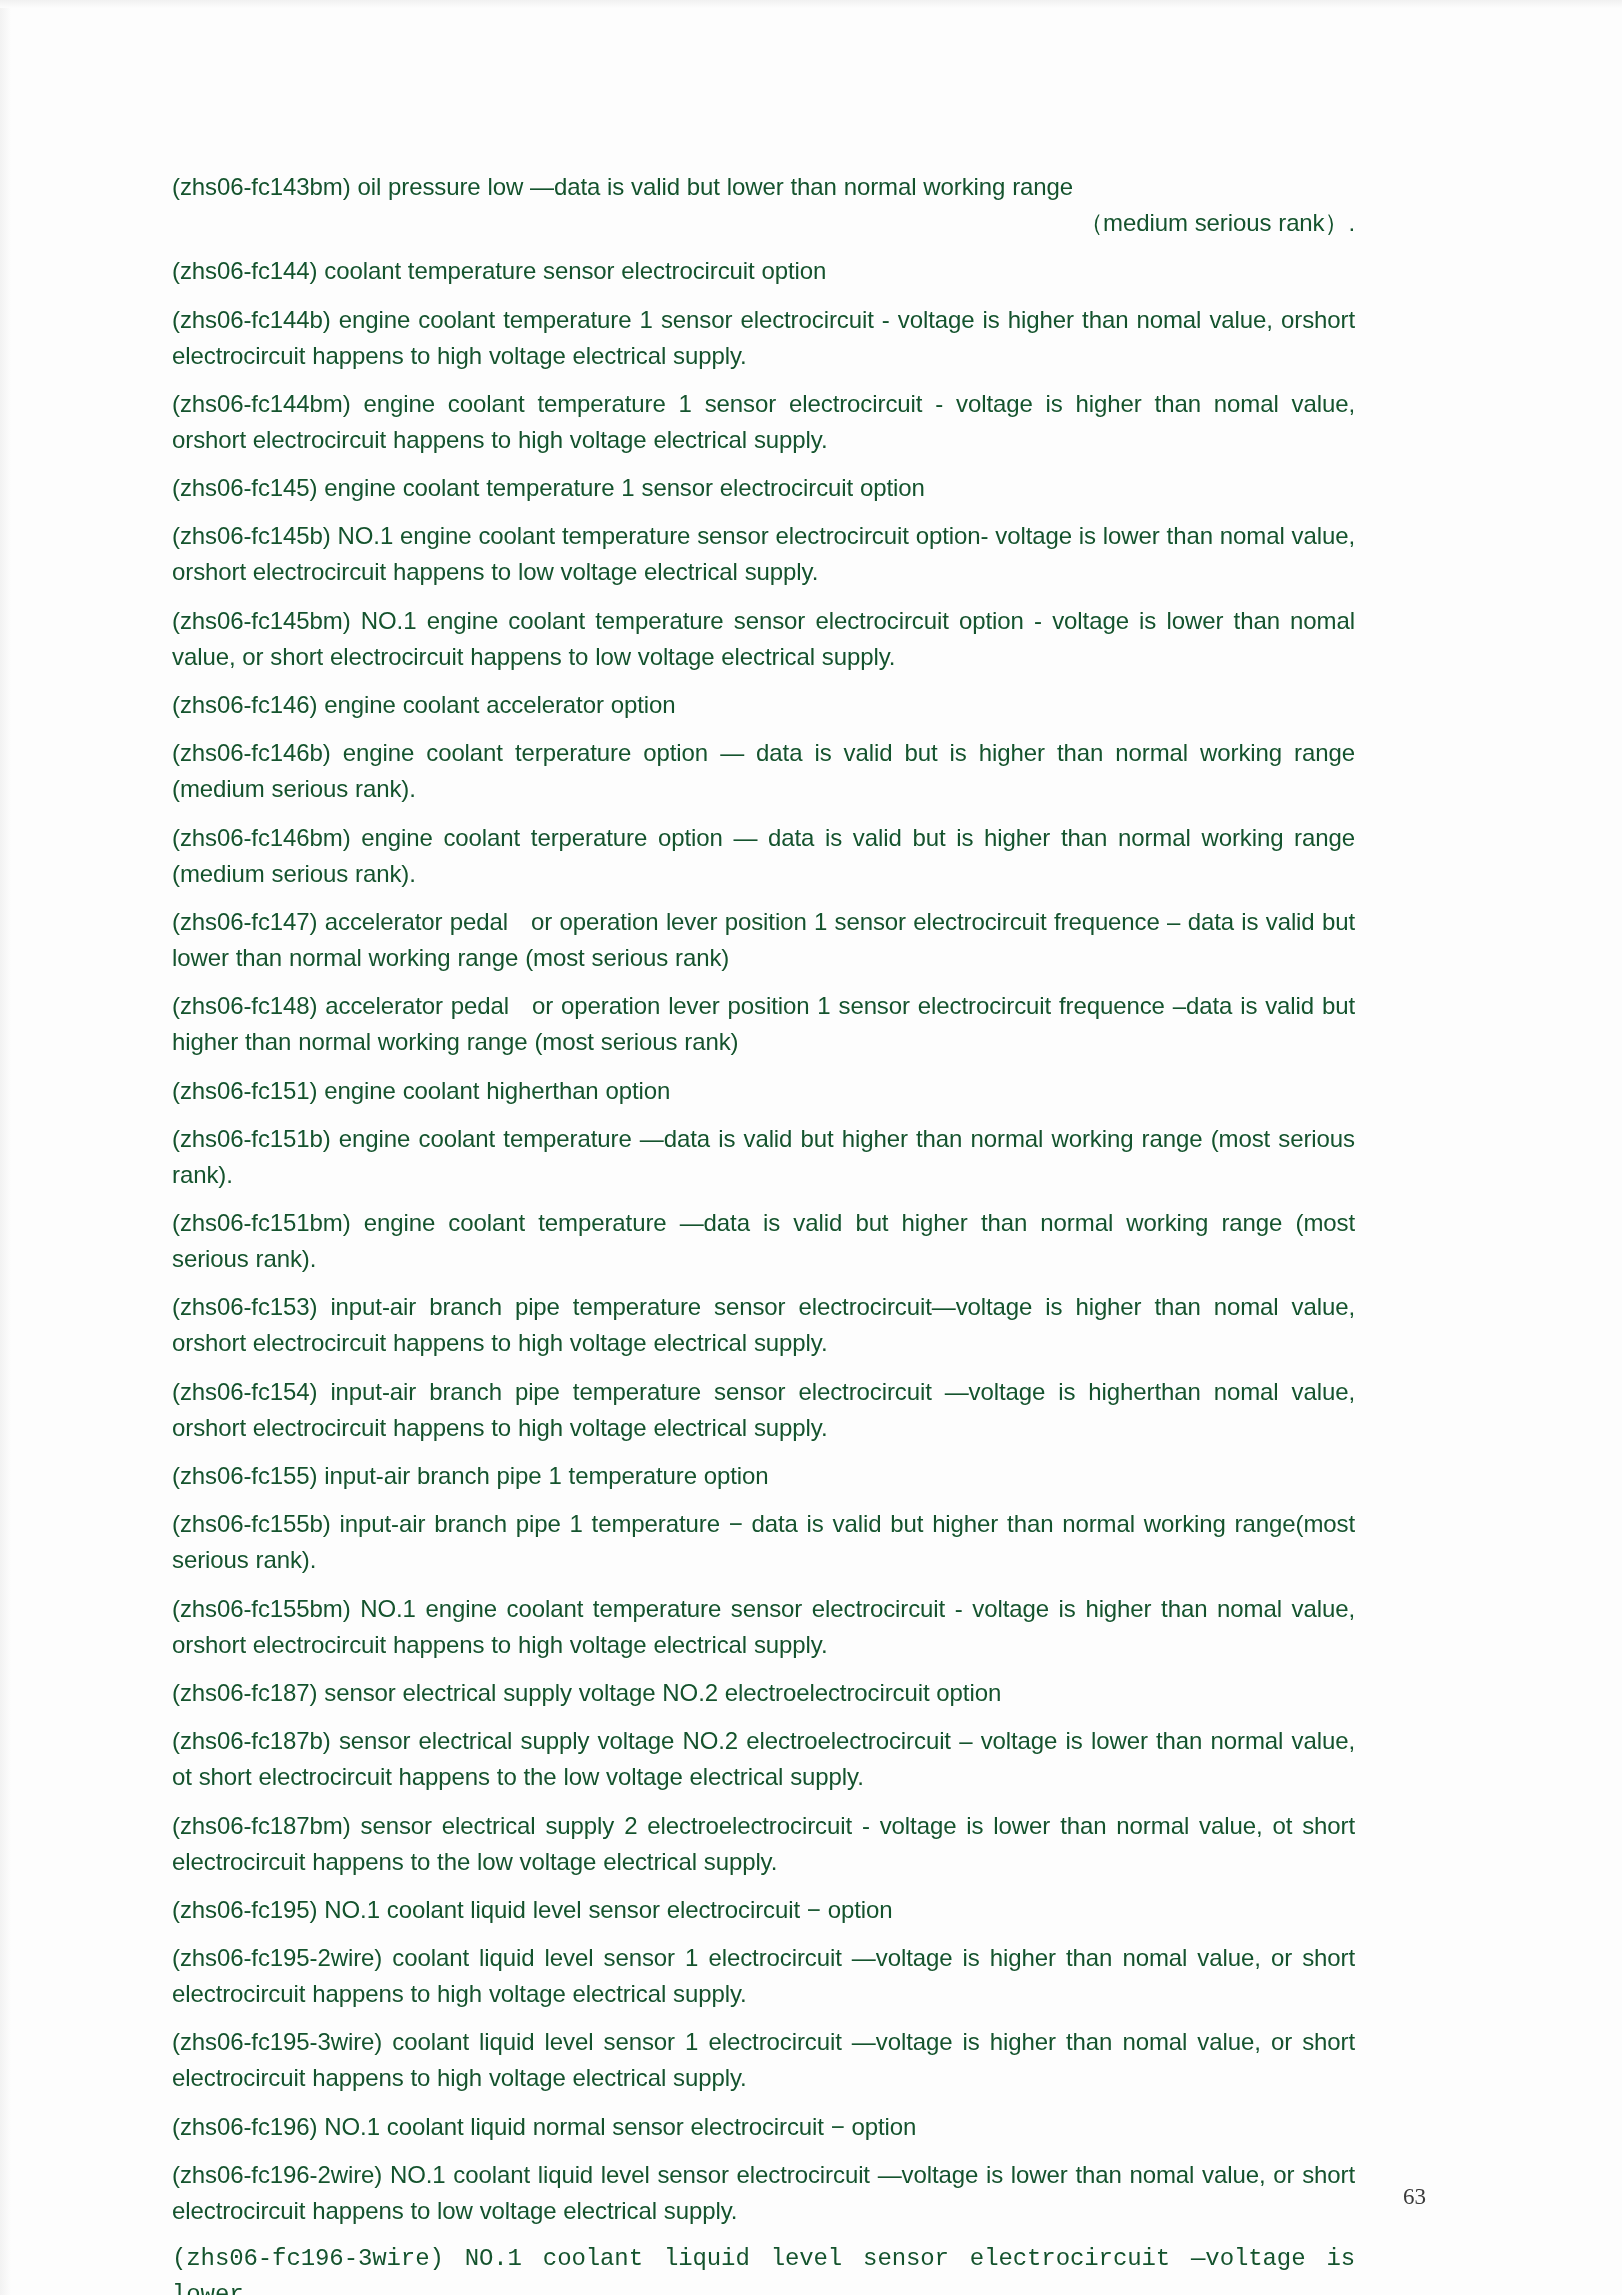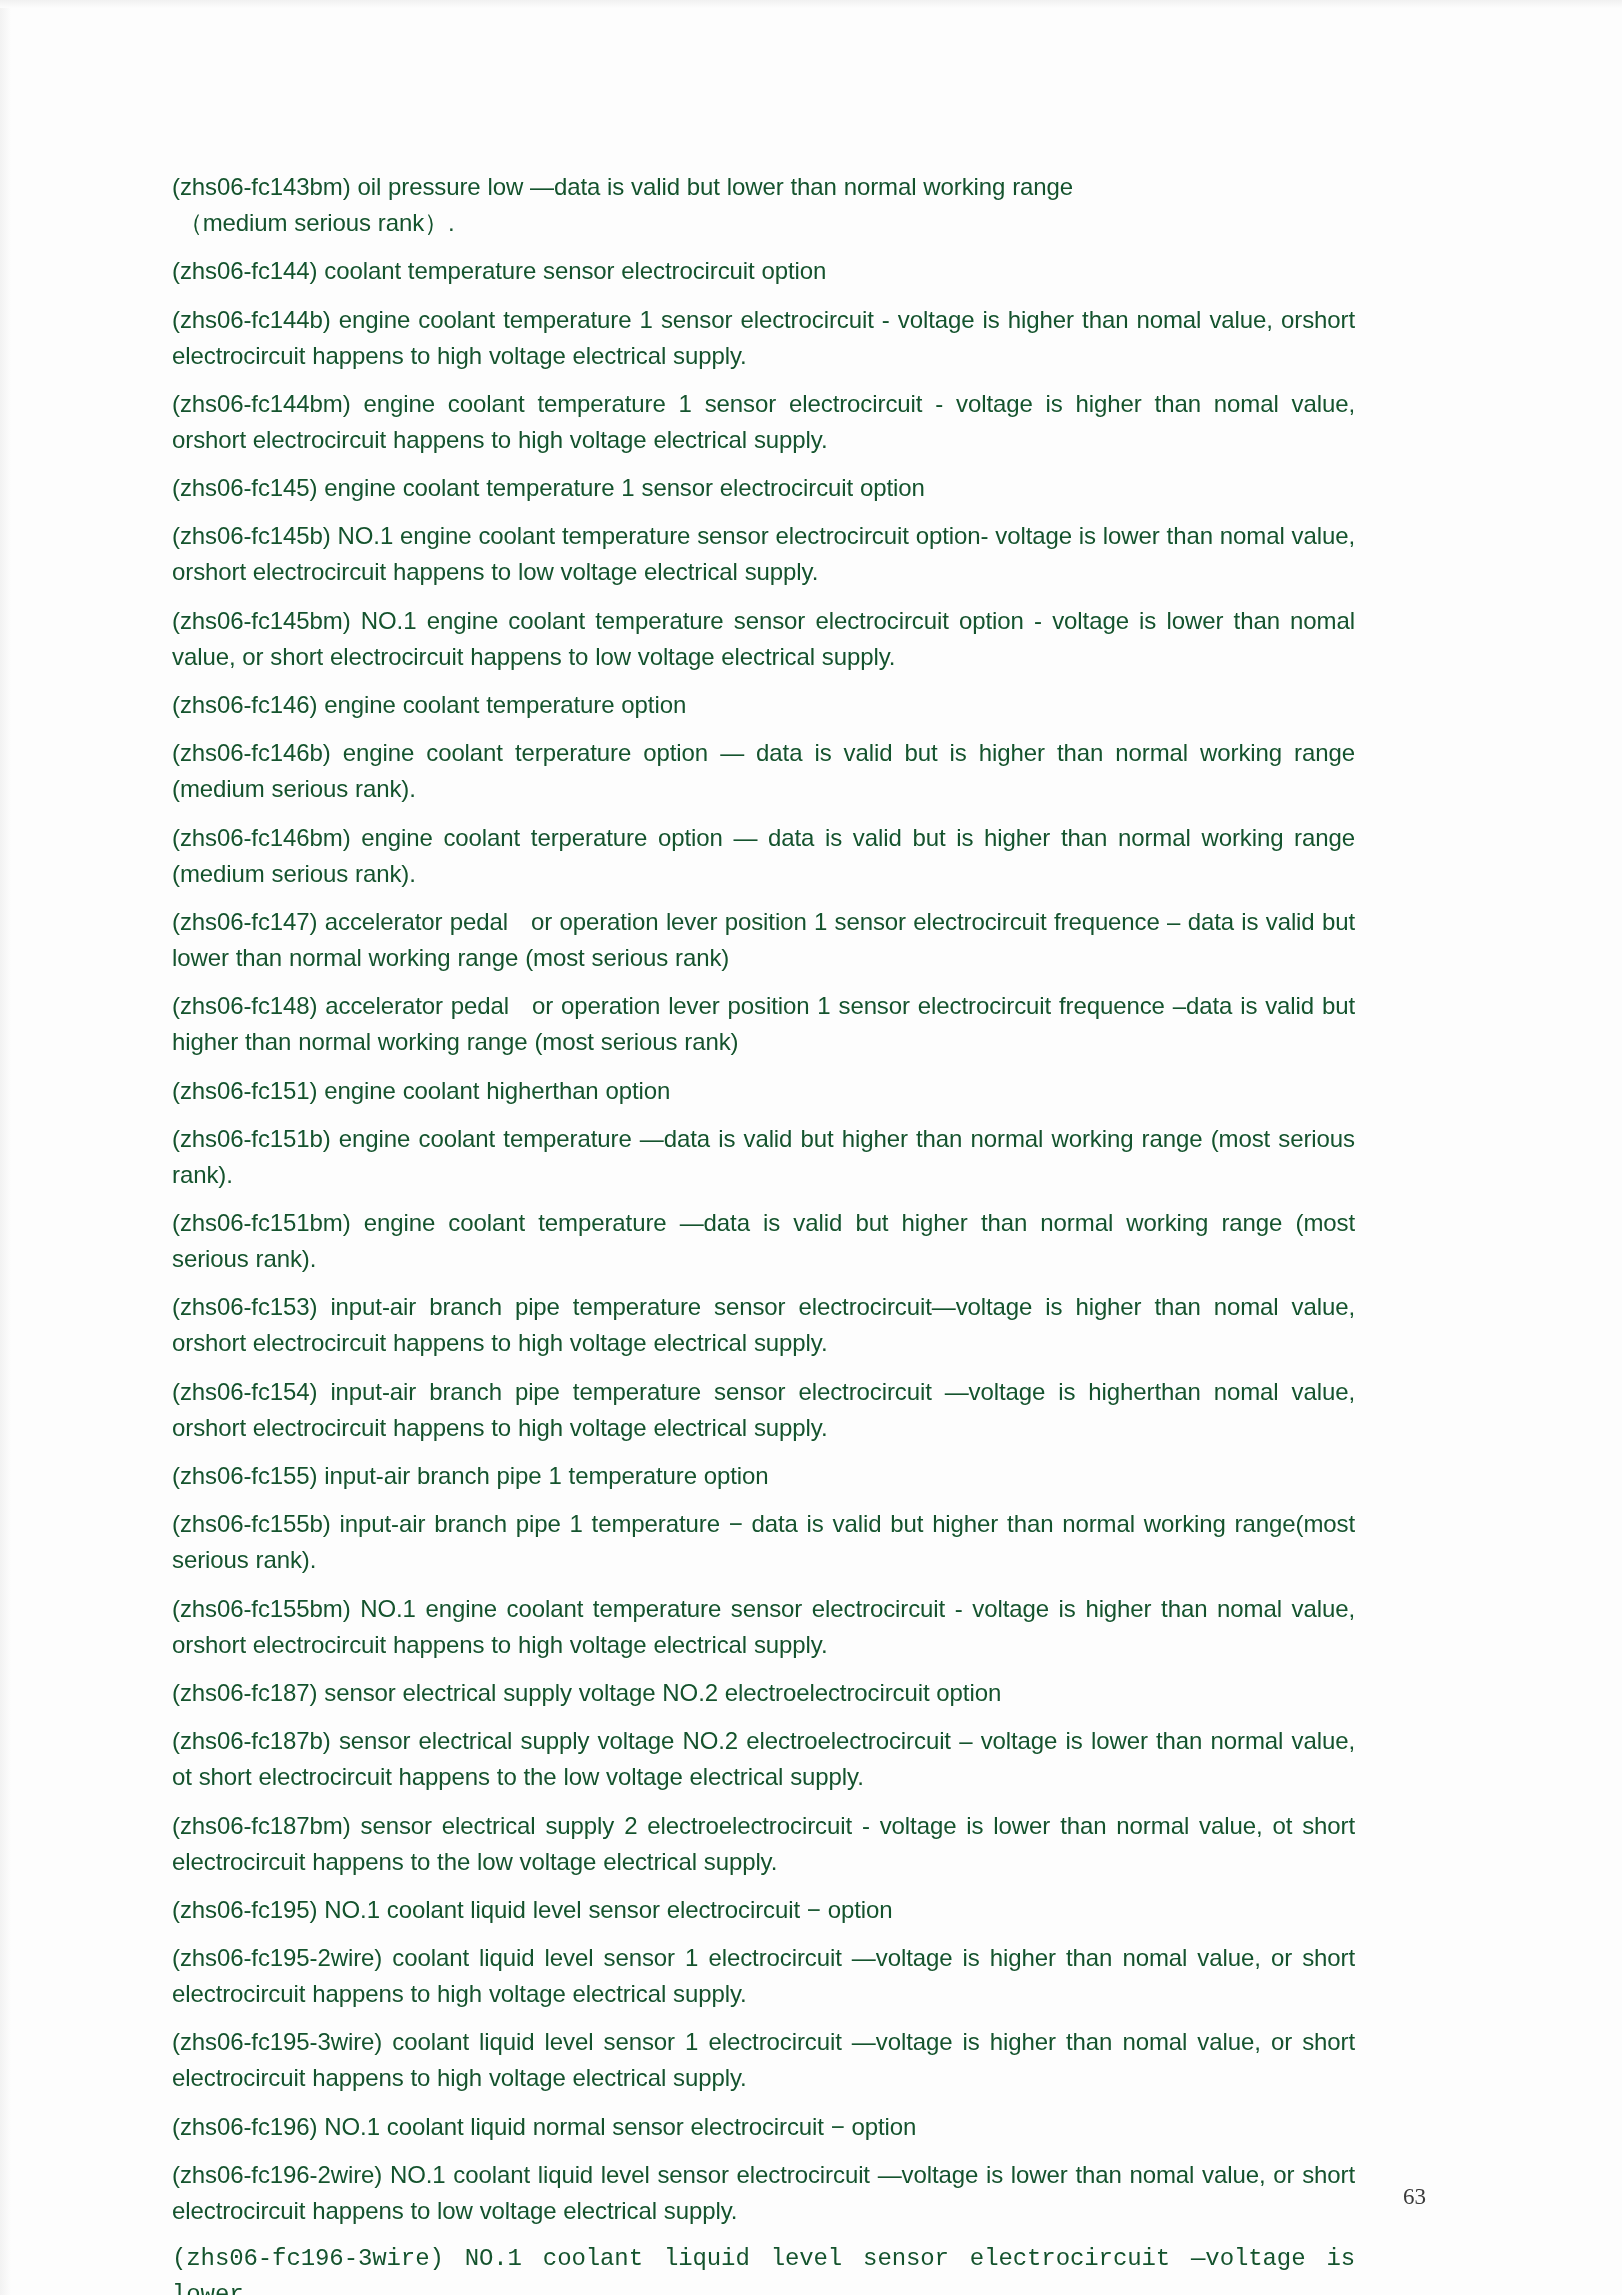--- a/index.html
+++ b/index.html
@@ -63,20 +63,21 @@
     font-family: Liberation Mono, monospace;
   }
 
   
   p.para.first-wrap {
     text-align: left;
   }
   p.para.first-wrap .cont {
     display: block;
     padding-left: 6.8px;
+    text-align: right;
   }
   p.para.first-wrap .lead {
     display: block;
     text-align: justify;
   }
 
   .gap-space {
     display: inline-block;
     width: 23px;
   }
@@ -111,21 +112,21 @@
     <p class="para">(zhs06-fc144b) engine coolant temperature 1 sensor electrocircuit - voltage is higher than nomal value, orshort electrocircuit happens to high voltage electrical supply.</p>
 
     <p class="para">(zhs06-fc144bm) engine coolant temperature 1 sensor electrocircuit - voltage is higher than nomal value, orshort electrocircuit happens to high voltage electrical supply.</p>
 
     <p class="para">(zhs06-fc145) engine coolant temperature 1 sensor electrocircuit option</p>
 
     <p class="para">(zhs06-fc145b) NO.1 engine coolant temperature sensor electrocircuit option- voltage is lower than nomal value, orshort electrocircuit happens to low voltage electrical supply.</p>
 
     <p class="para">(zhs06-fc145bm)  NO.1 engine coolant temperature sensor electrocircuit option - voltage is lower than nomal value, or short electrocircuit happens to low voltage electrical supply.</p>
 
-    <p class="para">(zhs06-fc146) engine coolant temperature option</p>
+    <p class="para">(zhs06-fc146) engine coolant accelerator option</p>
 
     <p class="para">(zhs06-fc146b) engine coolant terperature option — data is valid but is higher than normal working range (medium serious rank).</p>
 
     <p class="para">(zhs06-fc146bm) engine coolant terperature option — data is valid but is higher than normal working range (medium serious rank).</p>
 
     <p class="para"><span>(zhs06-fc147) accelerator pedal</span><span class="gap-space"></span><span>or operation lever position 1 sensor electrocircuit frequence – data is valid but lower than normal working range (most serious rank)</span></p>
 
     <p class="para"><span>(zhs06-fc148) accelerator pedal</span><span class="gap-space"></span><span>or operation lever position 1 sensor electrocircuit frequence –data is valid but higher than normal working range (most serious rank)</span></p>
 
     <p class="para">(zhs06-fc151) engine coolant higherthan option</p>

